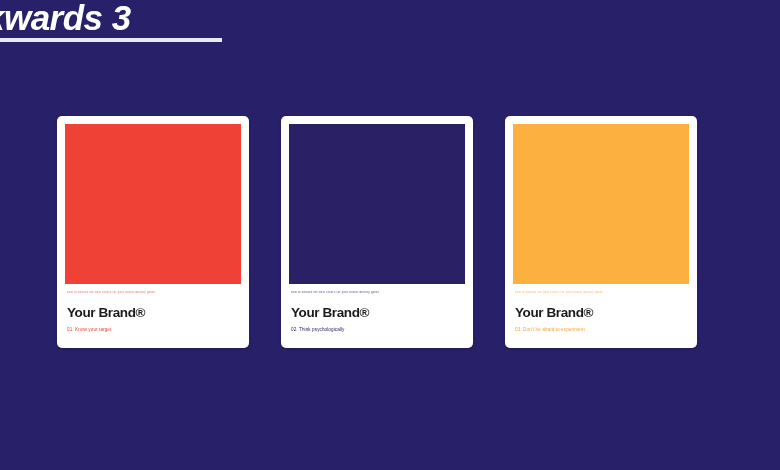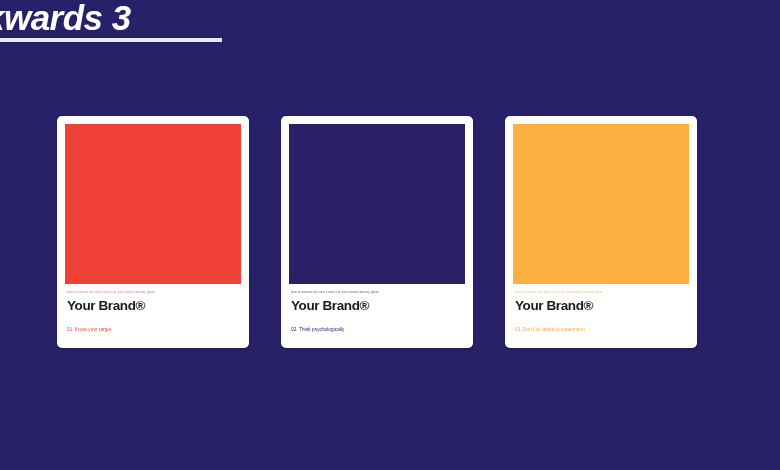--- a/index.html
+++ b/index.html
@@ -71,20 +71,21 @@
     width: 100%;
     height: 160px;
     flex: none;
   }
 
   .card-body {
     flex: 1;
     padding: 7px 2px 0 2px;
     display: flex;
     flex-direction: column;
+    gap: 7px;
   }
 
   .micro-line {
     font-size: 2.6px;
     line-height: 4px;
     letter-spacing: 0.25px;
     white-space: nowrap;
     overflow: hidden;
     opacity: 0.62;
     font-weight: bold;

